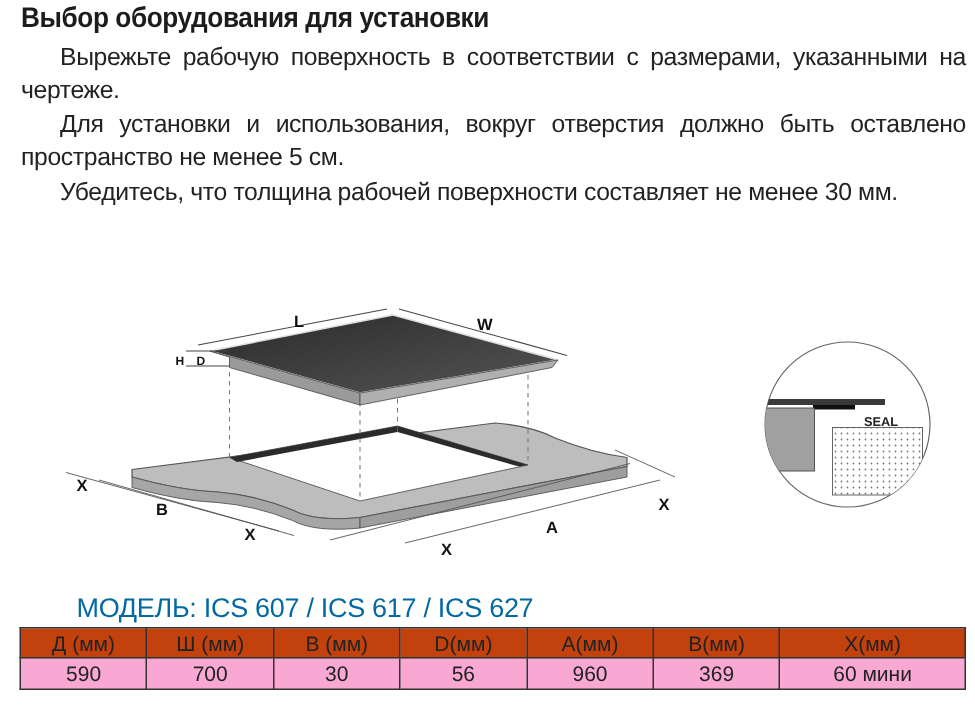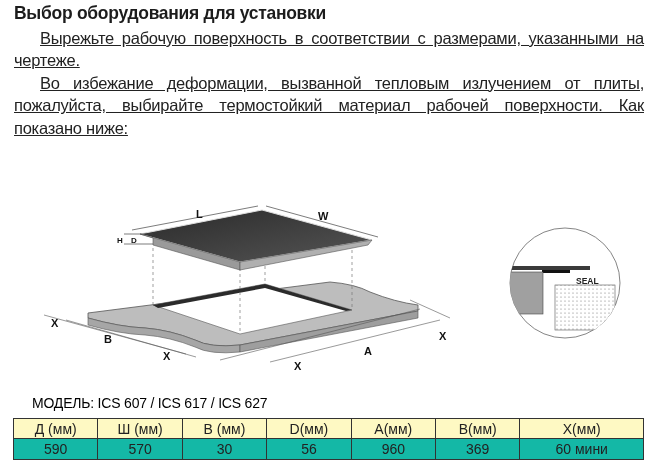--- a/index.html
+++ b/index.html
@@ -1,37 +1,38 @@
 <!DOCTYPE html>
 <html><head>
   <meta charset="utf-8">
   <style>
     html, body { margin: 0; padding: 0; background: #ffffff; }
     body { width: 650px; height: 475px; position: relative; overflow: hidden;
            font-family: "Liberation Sans", "DejaVu Sans", sans-serif; color: #1a1a1a; }
     .title { position: absolute; left: 14px; top: 2px; font-size: 19px; font-weight: bold;
              letter-spacing: -0.3px; color: #1c1c1c; transform: scaleX(0.92); transform-origin: left; white-space: nowrap; }
     .text { position: absolute; left: 14px; top: 27px; width: 630px; font-size: 16.5px; line-height: 22.4px; color: #222; }
-    .para { margin: 0; text-indent: 26px; text-align: justify; text-align-last: left; letter-spacing: -0.25px; text-decoration: underline; }
+    .para { margin: 0; text-indent: 26px; text-align: justify; text-align-last: left; letter-spacing: -0.25px; }
     .diagram { position: absolute; left: 0; top: 195px; width: 650px; height: 195px; }
-    .model { position: absolute; left: 32px; top: 395px; font-size: 14px; color: #000000; letter-spacing: -0.2px; }
+    .model { position: absolute; left: 51px; top: 395px; font-size: 18px; color: #0369a1; letter-spacing: -0.2px; }
     table.spec { position: absolute; left: 13px; top: 418px; width: 631px; border-collapse: collapse;
                  font-size: 14px; color: #222; }
     table.spec th, table.spec td { border: 1.5px solid #333; text-align: center; padding: 0; }
-    table.spec th { background: #fef9c3; font-weight: normal; height: 19px; }
-    table.spec td { background: #14b8a6; height: 20px; }
+    table.spec th { background: #c2410c; font-weight: normal; height: 19px; }
+    table.spec td { background: #f9a8d4; height: 20px; }
   </style>
 </head>
 <body>
 
 <div class="title">Выбор оборудования для установки</div>
 
 <div class="text">
   <p class="para">Вырежьте рабочую поверхность в соответствии с размерами, указанными на чертеже.</p>
-  <p class="para">Во избежание деформации, вызванной тепловым излучением от плиты, пожалуйста, выбирайте термостойкий материал рабочей поверхности. Как показано ниже:</p>
+  <p class="para">Для установки и использования, вокруг отверстия должно быть оставлено пространство не менее 5 см.</p>
+  <p class="para">Убедитесь, что толщина рабочей поверхности составляет не менее 30 мм.</p>
 </div>
 
 <svg class="diagram" viewBox="0 195 650 195" width="650" height="195">
   <defs>
     <linearGradient id="hobTop" x1="0" y1="0" x2="1" y2="1">
       <stop offset="0" stop-color="#2a2a2a"></stop>
       <stop offset="1" stop-color="#555"></stop>
     </linearGradient>
     <pattern id="dots" width="4" height="4" patternUnits="userSpaceOnUse">
       <rect width="4" height="4" fill="#fff"></rect>
@@ -112,21 +113,21 @@
       <th style="width:13.4%">В (мм)</th>
       <th style="width:13.4%">D(мм)</th>
       <th style="width:13.4%">A(мм)</th>
       <th style="width:13.4%">B(мм)</th>
       <th>X(мм)</th>
     </tr>
   </thead>
   <tbody>
     <tr>
       <td>590</td>
-      <td>570</td>
+      <td>700</td>
       <td>30</td>
       <td>56</td>
       <td>960</td>
       <td>369</td>
       <td>60 мини</td>
     </tr>
   </tbody>
 </table>
 
 </body></html>

